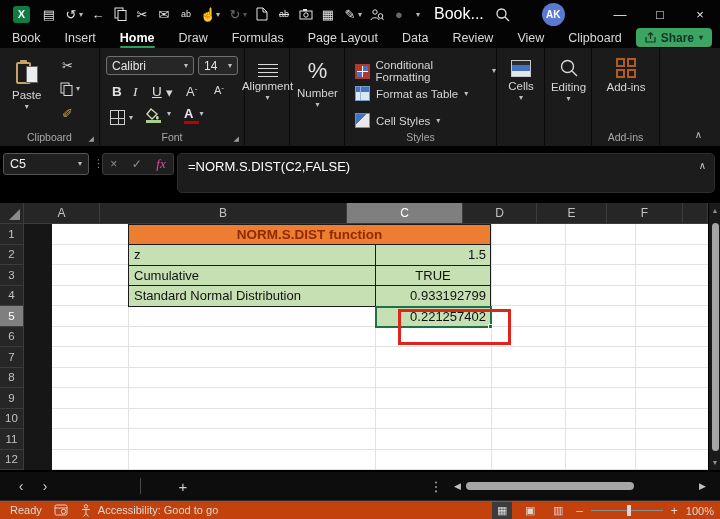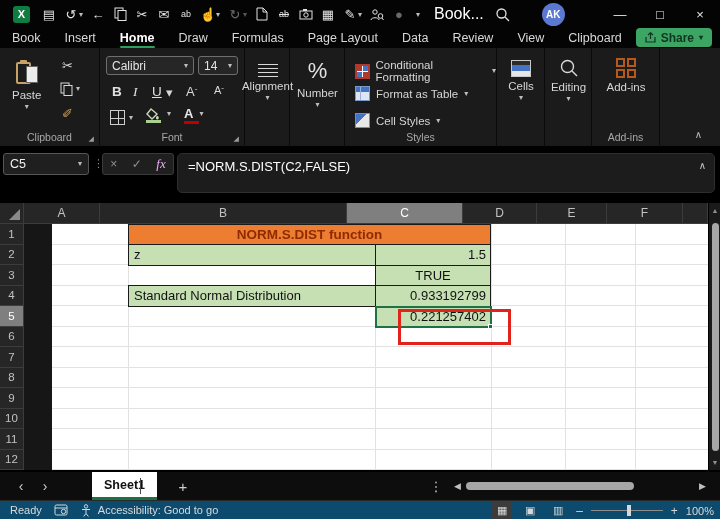--- a/index.html
+++ b/index.html
@@ -96,21 +96,21 @@
 
   
   #formula-row { position:absolute; left:0; top:148px; width:720px; height:55px; background:#000; }
   .name-box { position:absolute; left:3px; top:5px; width:86px; height:22px; background:#1F1F1F;
               border:1px solid #565656; border-radius:3px; color:#F0F0F0; font-size:12.5px;
               display:flex; align-items:center; justify-content:space-between; padding:0 6px; }
   .fdots { position:absolute; left:93px; top:9px; color:#8A8A8A; font-size:11px; }
   .fbtns { position:absolute; left:102px; top:5px; width:72px; height:22px; background:#1F1F1F;
            border:1px solid #3A3A3A; border-radius:3px; display:flex; align-items:center;
            justify-content:space-around; color:#8F8F8F; font-size:12px; }
-  .fx { font-family:"Liberation Serif",serif; font-style:italic; color:#f0abfc; font-size:13px; }
+  .fx { font-family:"Liberation Serif",serif; font-style:italic; color:#ec4899; font-size:13px; }
   .formula-box { position:absolute; left:177px; top:5px; width:538px; height:40px; background:#1C1C1C;
                  border:1px solid #2E2E2E; border-radius:5px; color:#FFFFFF; font-size:13px;
                  padding:5px 10px; }
   .fexpand { position:absolute; right:8px; top:6px; color:#C9C9C9; font-size:10px; }
 
   
   #grid { position:absolute; left:0; top:203px; width:720px; height:267px; background:#161616; }
   .corner { position:absolute; left:0; top:0; width:24px; height:21px; background:#262626;
             border-right:1px solid #3C3C3C; border-bottom:1px solid #3C3C3C; }
   .corner::after { content:""; position:absolute; right:3px; bottom:3px; width:0; height:0;
@@ -156,21 +156,21 @@
   .add-sheet { position:absolute; left:172px; top:0; height:28px; width:22px; display:flex;
                align-items:center; justify-content:center; font-size:15px; color:#CFCFCF; }
   .tab-more { position:absolute; left:428px; top:0; height:28px; width:16px; display:flex;
               align-items:center; justify-content:center; font-size:13px; color:#CFCFCF; }
   #hscroll { position:absolute; left:452px; top:0; width:256px; height:28px; }
   #hscroll .arrow { position:absolute; top:9px; font-size:9px; color:#BFBFBF; }
   #hscroll .thumb { position:absolute; left:14px; top:10px; width:168px; height:8px;
                     border-radius:4px; background:#A6A6A6; }
 
   
-  #statusbar { position:absolute; left:0; top:500px; width:720px; height:19px; background:#0c4a6e;
+  #statusbar { position:absolute; left:0; top:500px; width:720px; height:19px; background:#c2410c;
                border-top:1px solid #2A2A2A; color:#DADADA; font-size:11px; display:flex;
                align-items:center; }
   .sb-left { display:flex; align-items:center; gap:12px; padding-left:10px; }
   .sb-right { position:absolute; right:6px; top:0; height:19px; display:flex; align-items:center;
               gap:8px; }
   .view-ic { width:20px; height:17px; display:flex; align-items:center; justify-content:center;
              font-size:11px; color:#D8D8D8; }
   .view-ic.active { background:#3C3C3C; }
   .zoom-track { position:relative; width:72px; height:1px; background:#8C8C8C; }
   .zoom-handle { position:absolute; left:36px; top:-5px; width:4px; height:11px; background:#D8D8D8; }
@@ -455,41 +455,41 @@
       <span class="vline" style="left:76px"></span>
       <span class="vline" style="left:323px"></span>
       <span class="vline" style="left:439px"></span>
       <span class="vline" style="left:513px"></span>
       <span class="vline" style="left:583px"></span>
       <span class="vline" style="left:659px"></span>
 
       <div class="cell title" style="left:76px;top:-0.5px;width:363px">NORM.S.DIST function</div>
       <div class="cell left" style="left:76px;top:20px;width:248px">z</div>
       <div class="cell right" style="left:323px;top:20px;width:116px">1.5</div>
+      <div class="cell left" style="left:76px;top:40.5px;width:248px">Cumulative</div>
       <div class="cell center" style="left:323px;top:40.5px;width:116px">TRUE</div>
       <div class="cell left" style="left:76px;top:61px;width:248px">Standard Normal Distribution</div>
       <div class="cell right" style="left:323px;top:61px;width:116px">0.933192799</div>
 
       <div class="sel-cell" style="left:323px;top:81.5px;width:117px;height:22px">0.221257402</div>
       <span class="fill-handle" style="left:436px;top:100px"></span>
 
       <div class="annotation" style="left:346px;top:85px;width:113px;height:36px"></div>
     </div>
 
     <div id="vscroll">
       <span class="arrow" style="top:4px">▲</span>
       <span class="thumb" style="top:20px;height:228px"></span>
       <span class="arrow" style="bottom:4px">▼</span>
     </div>
   </div>
 
   <div id="tabbar">
     <span class="tab-nav" style="left:8px">‹</span>
     <span class="tab-nav" style="left:32px">›</span>
-    <span class="sheet-tab">Sheet1</span>
     <span class="tab-div"></span>
     <span class="add-sheet">+</span>
     <span class="tab-more">⋮</span>
     <div id="hscroll">
       <span class="arrow" style="left:2px">◀</span>
       <span class="thumb"></span>
       <span class="arrow" style="right:2px">▶</span>
     </div>
   </div>
 

